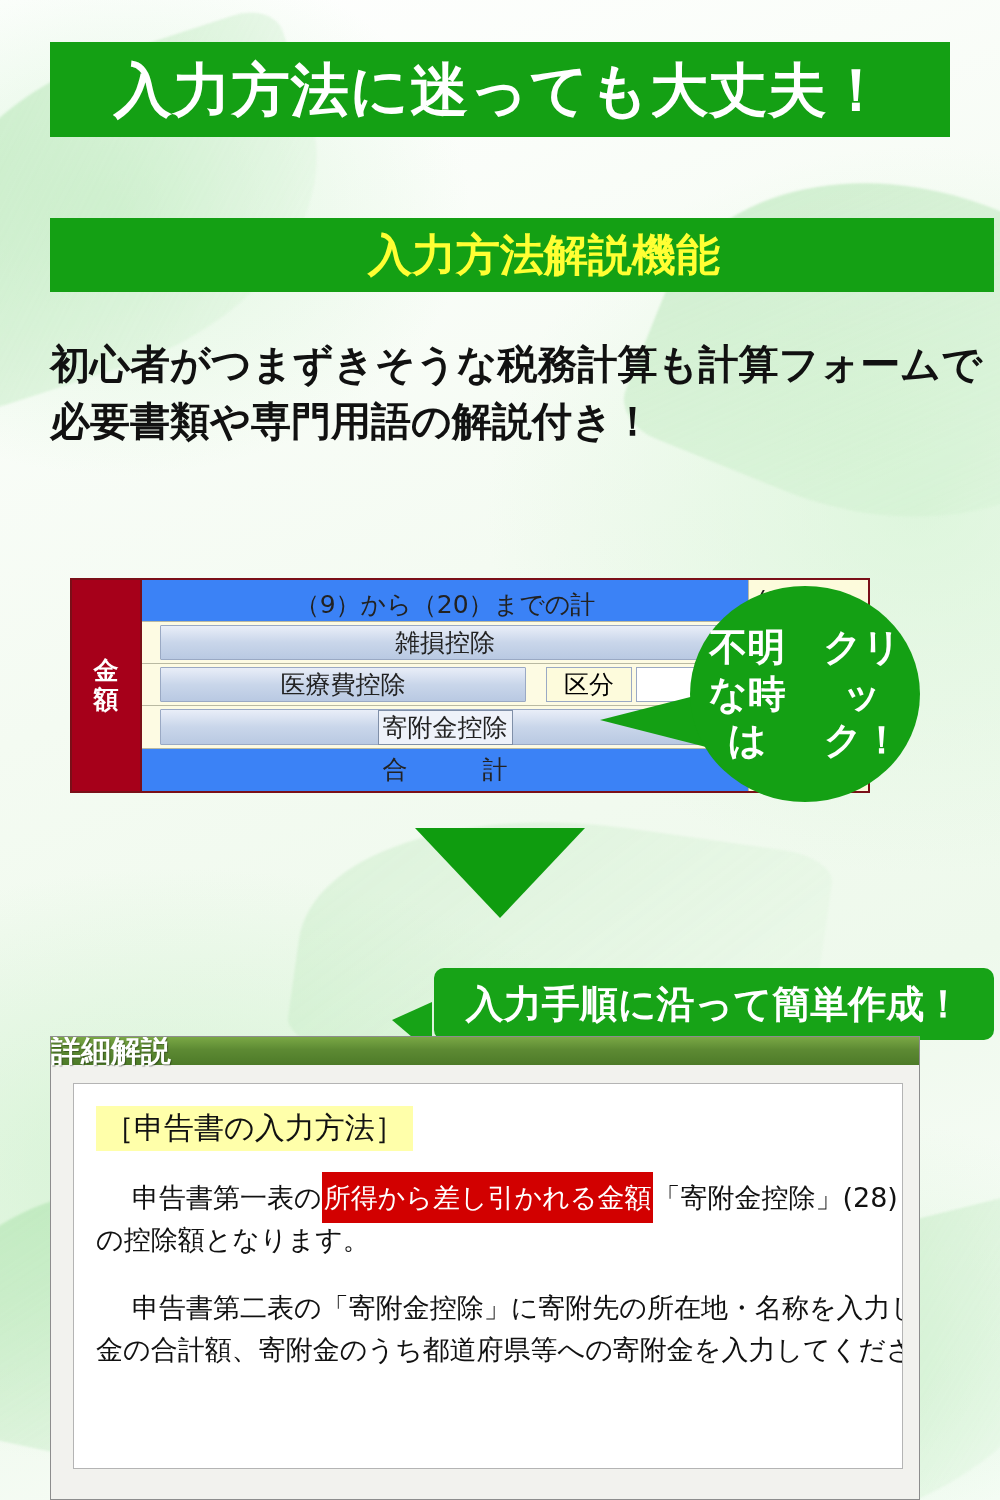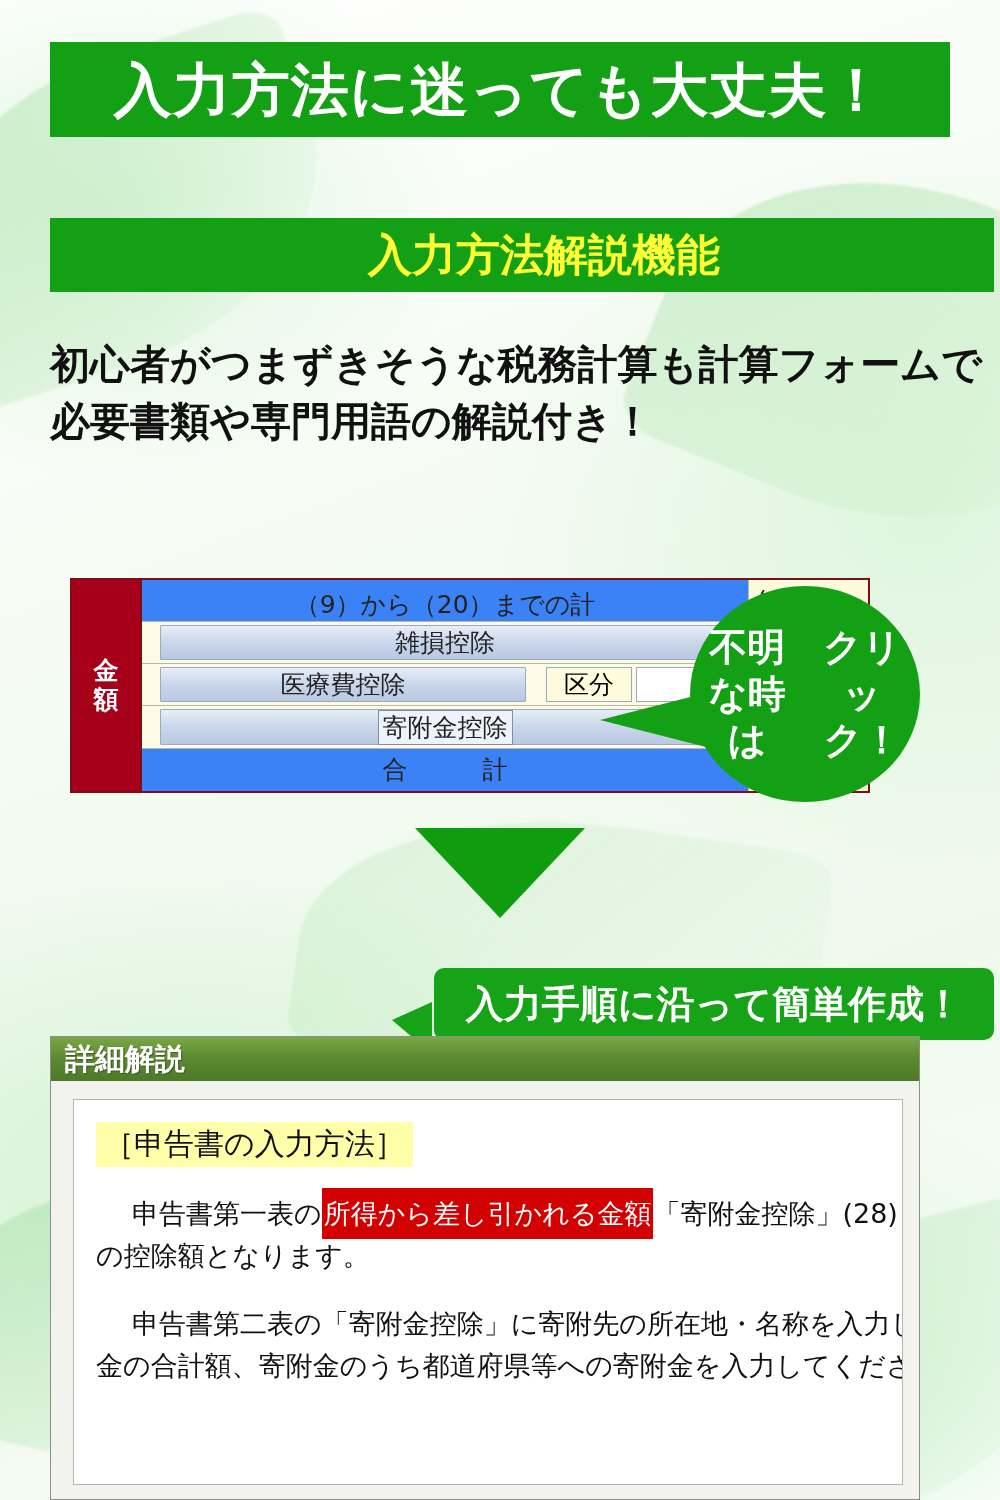--- a/index.html
+++ b/index.html
@@ -271,25 +271,25 @@
     left: 50px;
     top: 1036px;
     width: 870px;
     height: 464px;
     background: #f2f2ee;
     border: 1px solid #8d8d8d;
     box-sizing: border-box;
     overflow: hidden;
   }
   .detail-titlebar {
-    height: 44px;
+    height: 28px;
     background: linear-gradient(180deg, #7aa845 0%, #5d8a33 45%, #4d7a28 100%);
     display: flex;
     align-items: center;
-    padding-left: 14px;
+    padding-left: 0;
     box-sizing: border-box;
   }
   .detail-title {
     color: #ffffff;
     font-size: 30px;
     font-weight: bold;
     text-shadow: 1px 1px 1px rgba(0,0,0,.35);
   }
   .detail-body {
     margin: 18px 16px 0 22px;

